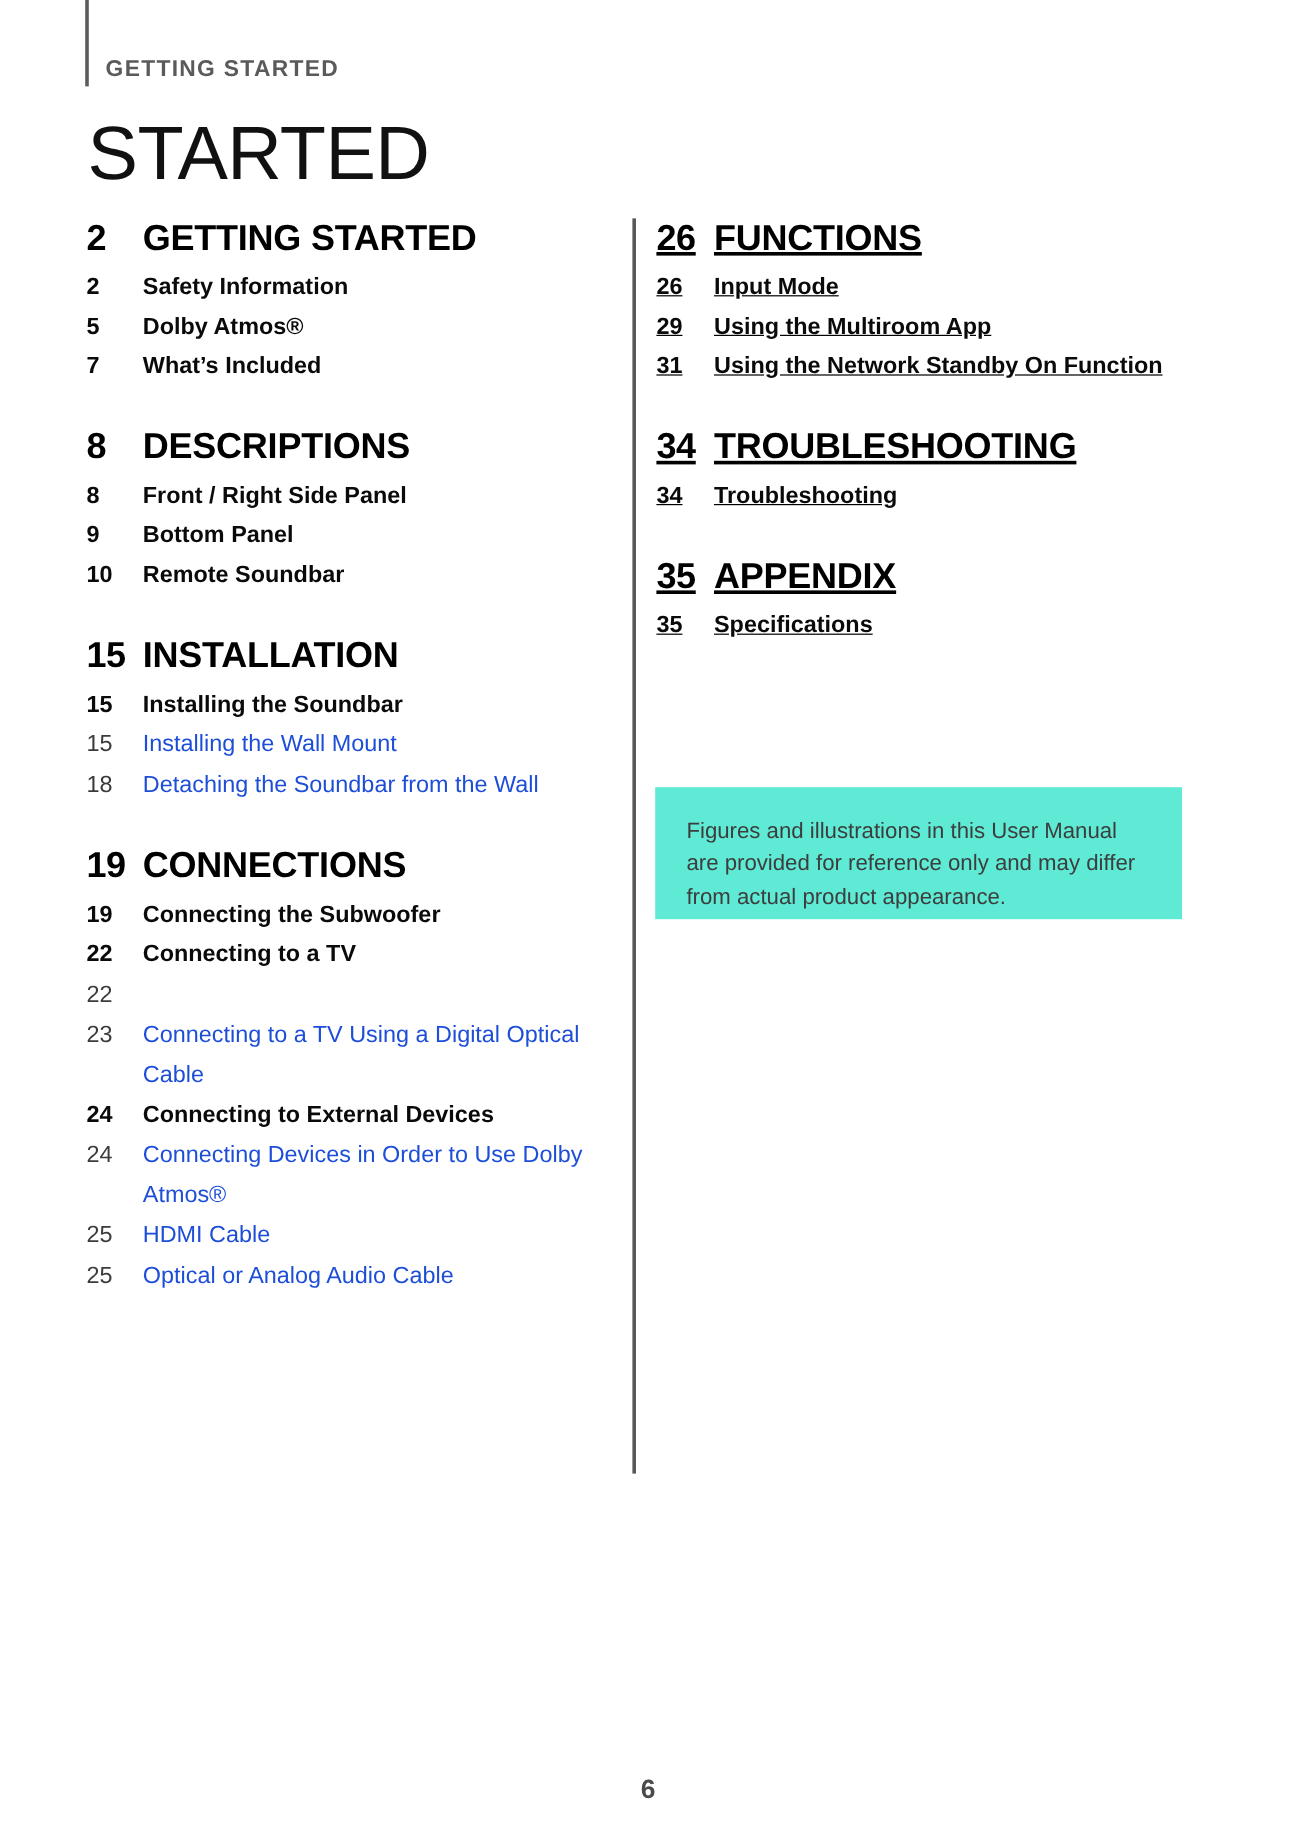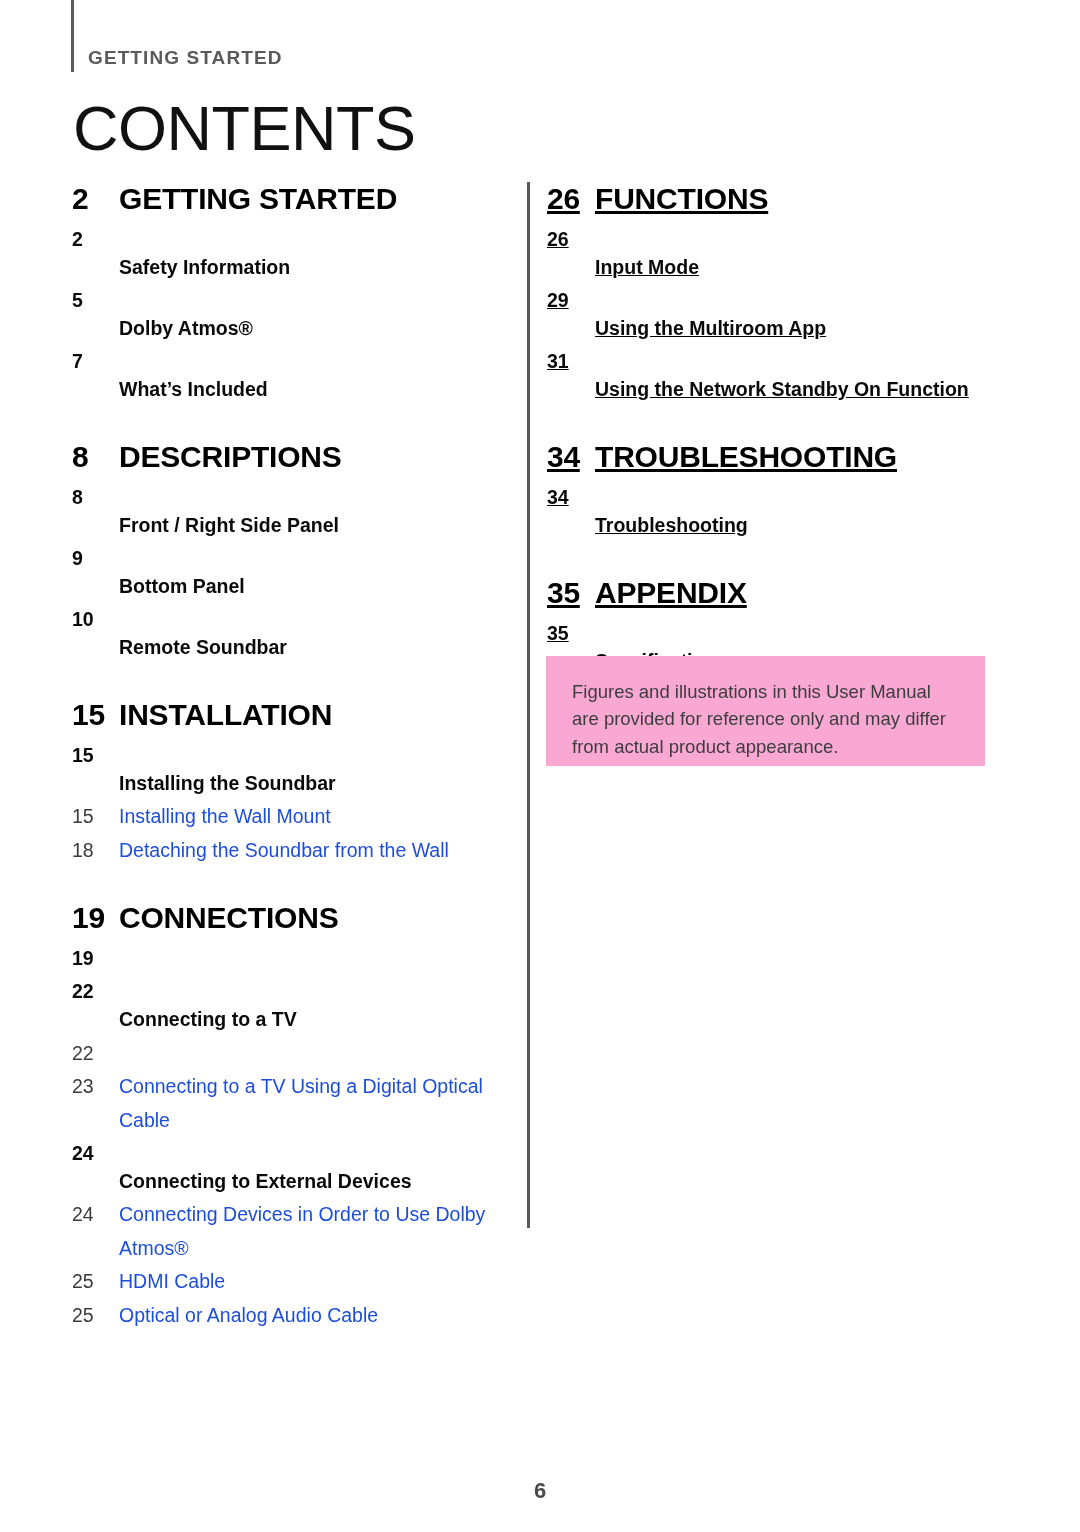--- a/index.html
+++ b/index.html
@@ -103,21 +103,20 @@
     font-size: 19.5px;
     font-weight: bold;
     color: #0a0a0a;
     line-height: 1.7;
   }
   .lvl2 .label {
     font-size: 19.5px;
     font-weight: bold;
     color: #0a0a0a;
     line-height: 1.7;
-    margin-top: 28px;
   }
 
   
   .lvl3 .num {
     width: 47px;
     font-size: 19.5px;
     font-weight: normal;
     color: #3b3b3b;
     line-height: 1.72;
   }
@@ -133,21 +132,21 @@
   .col-right .lvl2 .num,
   .col-right .lvl3 .num { width: 48px; }
 
   
   .note-box {
     position: absolute;
     left: 546px;
     top: 656px;
     width: 439px;
     height: 110px;
-    background: #f9a8d4;
+    background: #5eead4;
     box-sizing: border-box;
     padding: 22px 26px 0 26px;
   }
   .note-text {
     font-size: 18.5px;
     font-weight: normal;
     color: #3d3d3d;
     line-height: 1.48;
   }
 
@@ -163,21 +162,21 @@
     color: #4a4a4a;
   }
 </style>
 </head>
 <body>
 
 <div class="top-tick"></div>
 
 <div class="eyebrow">GETTING STARTED</div>
 
-<div class="page-title">CONTENTS</div>
+<div class="page-title">STARTED</div>
 
 <div class="divider"></div>
 
 <div class="col col-left" id="toc-left">
     <div class="toc-row lvl1">
       <span class="num">2</span>
       <span class="label">GETTING STARTED</span>
     </div>
     <div class="toc-row lvl2">
       <span class="num">2</span>
@@ -222,20 +221,21 @@
     <div class="toc-row lvl3">
       <span class="num">18</span>
       <span class="label">Detaching the Soundbar from the Wall</span>
     </div>
     <div class="toc-row lvl1">
       <span class="num">19</span>
       <span class="label">CONNECTIONS</span>
     </div>
     <div class="toc-row lvl2">
       <span class="num">19</span>
+      <span class="label">Connecting the Subwoofer</span>
     </div>
     <div class="toc-row lvl2">
       <span class="num">22</span>
       <span class="label">Connecting to a TV</span>
     </div>
     <div class="toc-row lvl3">
       <span class="num">22</span>
     </div>
     <div class="toc-row lvl3">
       <span class="num">23</span>

